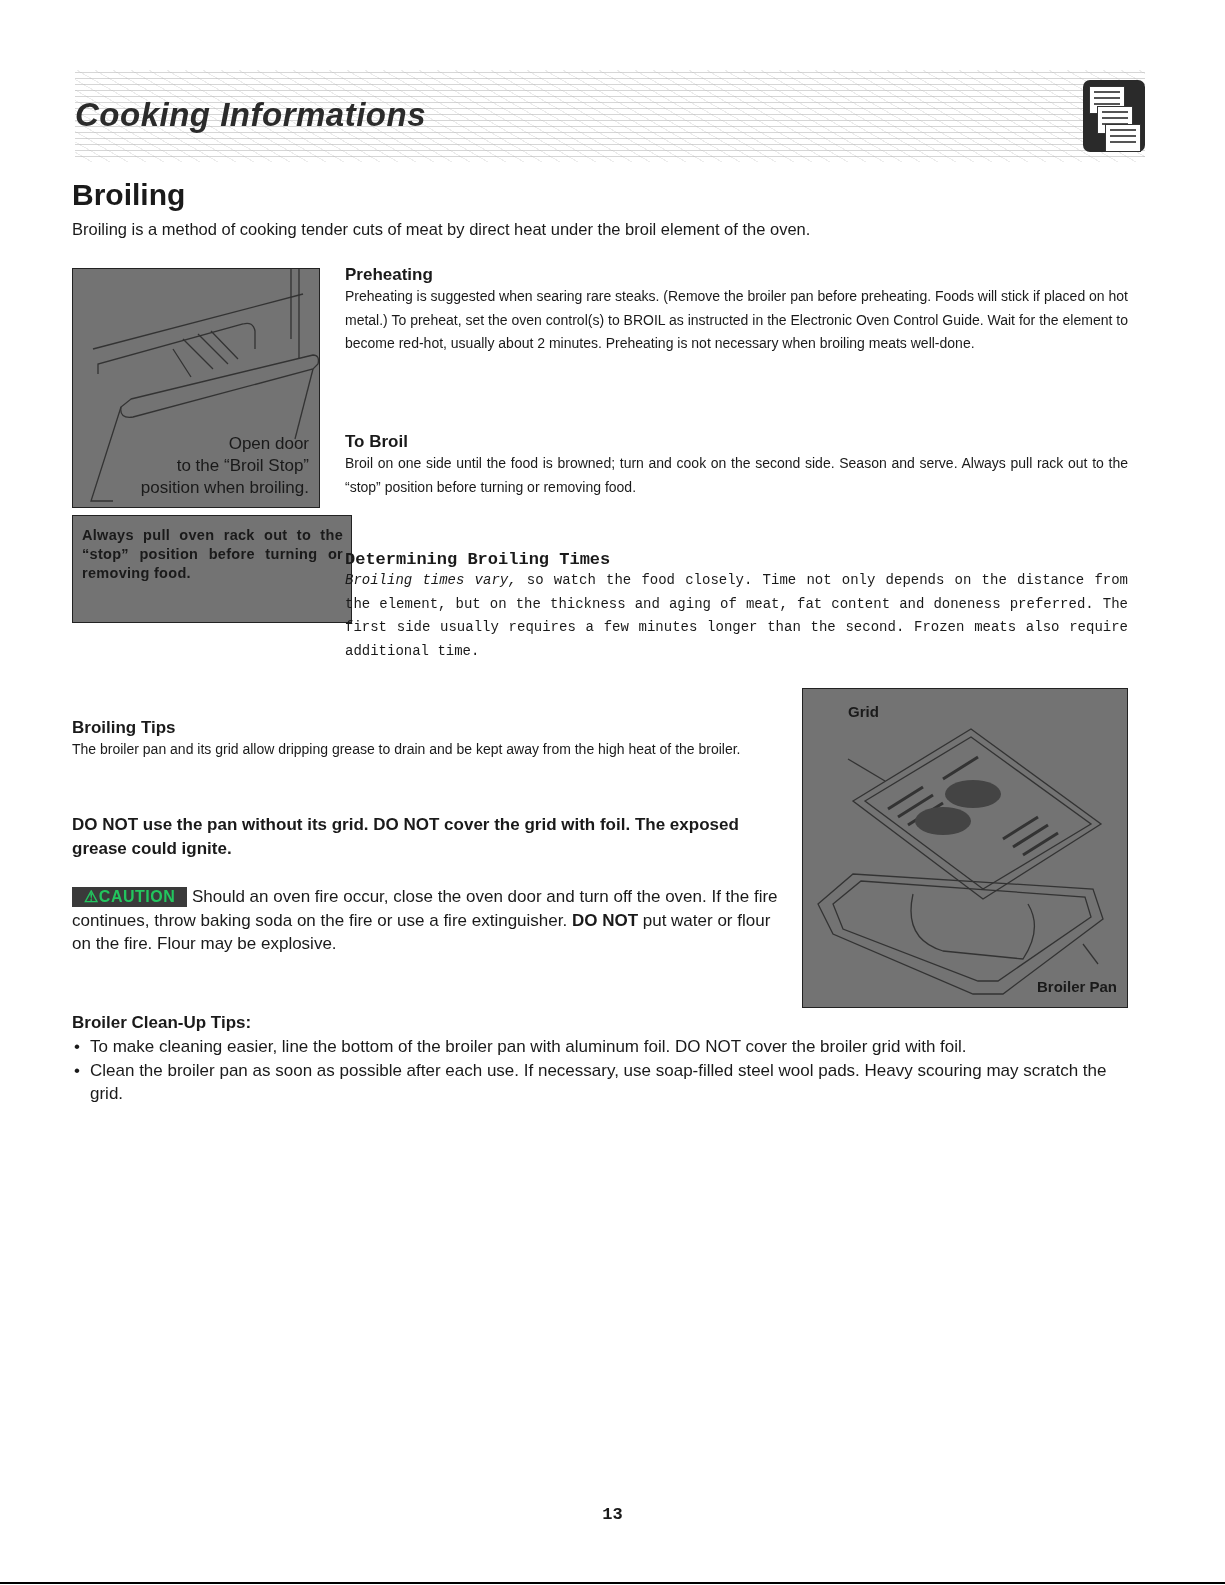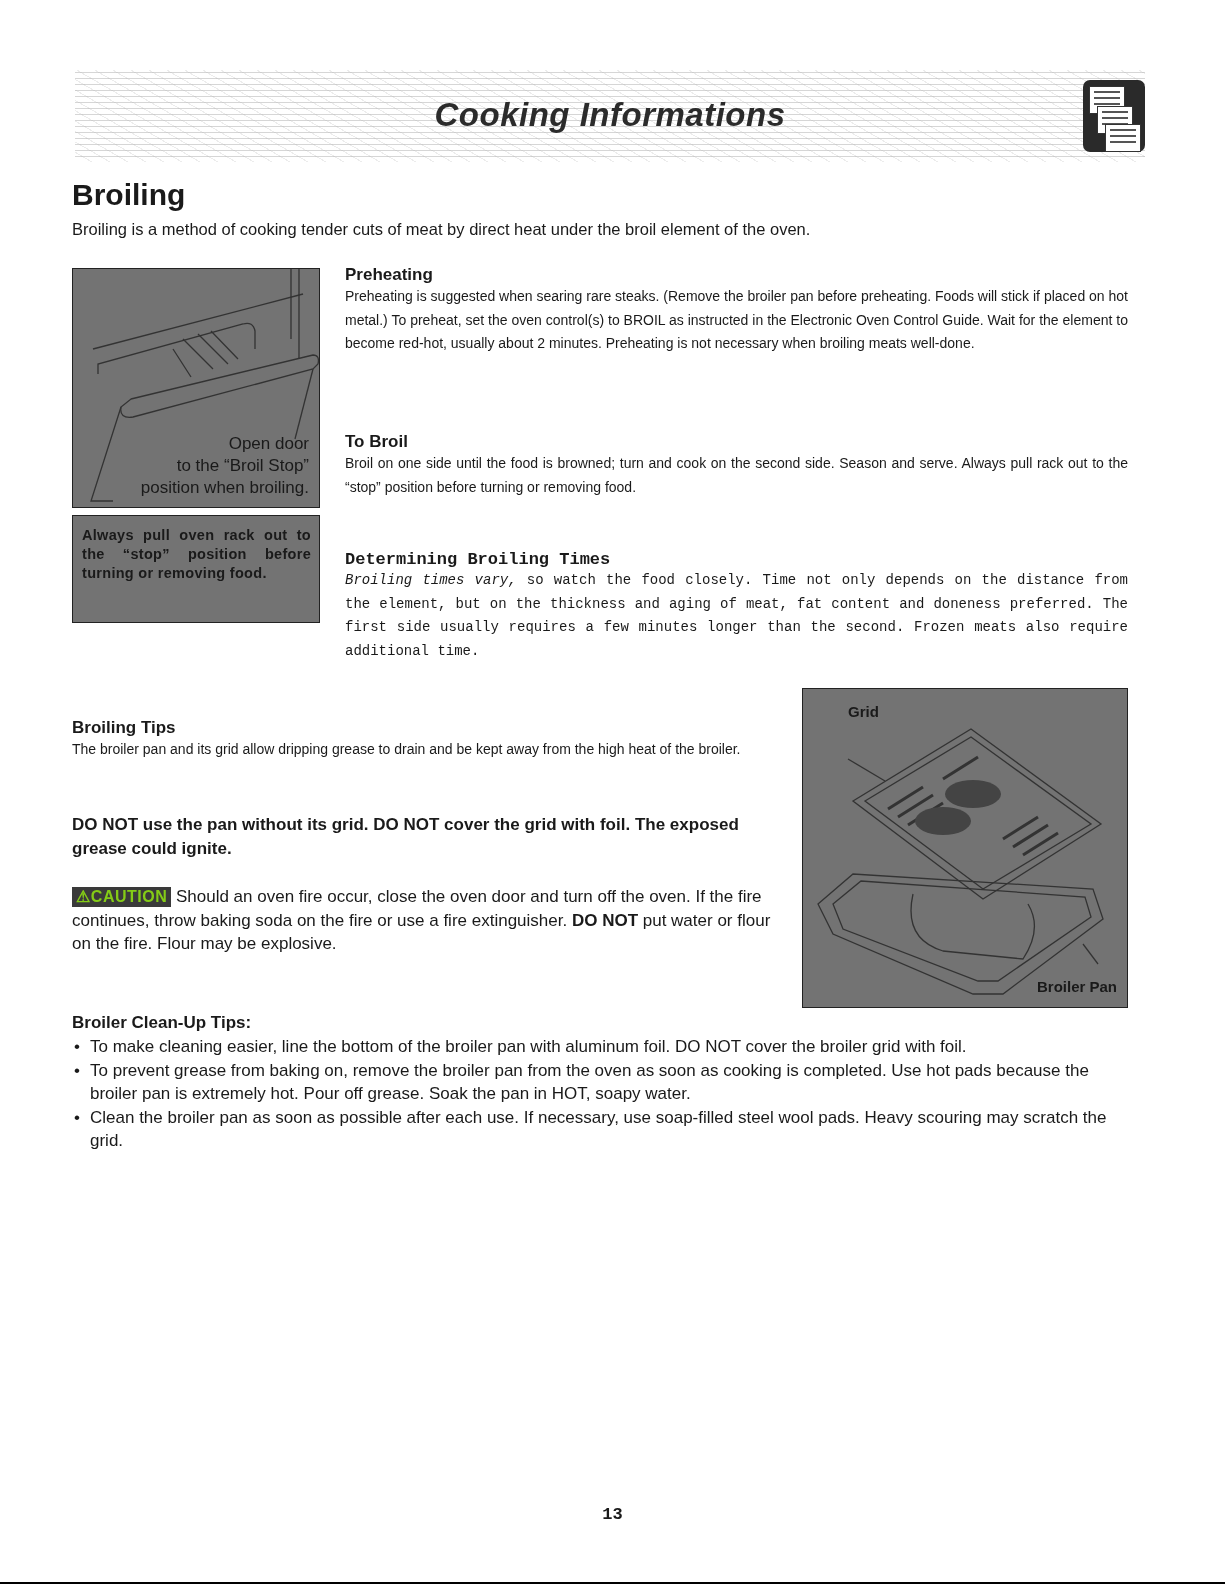--- a/index.html
+++ b/index.html
@@ -6,44 +6,44 @@
   body{width:1225px;height:1585px;position:relative;overflow:hidden;
        font-family:"Liberation Sans",sans-serif;color:#1a1a1a;}
   .abs{position:absolute;}
   
   #banner{left:75px;top:70px;width:1070px;height:92px;
     background:
       repeating-linear-gradient(0deg,#fff 0,#fff 5px,#d6d6d6 5px,#d6d6d6 6px);
   }
   #banner::before{content:"";position:absolute;inset:0;
     background:repeating-linear-gradient(30deg,rgba(255,255,255,0) 0,rgba(255,255,255,0) 8px,rgba(180,180,180,.25) 8px,rgba(180,180,180,.25) 9px);}
-  #banner-title{position:absolute;left:0;right:0;top:26px;text-align:center;
+  #banner-title{position:absolute;left:0;right:0;top:26px;text-align:left;
     font-size:33px;font-style:italic;font-weight:bold;color:#2b2b2b;letter-spacing:.5px;}
   #docs-icon{position:absolute;right:0;top:10px;width:62px;height:72px;
     background:#2a2a2a;border-radius:7px;}
   .doc{position:absolute;width:34px;height:26px;background:#fff;border:1px solid #333;}
   .doc i{display:block;height:2px;background:#555;margin:4px 4px 0 4px;}
   
   #h-broiling{left:72px;top:178px;font-size:30px;font-weight:bold;}
   #intro{left:72px;top:220px;font-size:16.5px;}
   .fig{border:1.5px solid #222;background:#737373;}
   #oven-fig{left:72px;top:268px;width:246px;height:238px;}
   #oven-caption{position:absolute;right:10px;bottom:8px;text-align:right;font-size:17px;line-height:22px;}
-  #rack-box{left:72px;top:515px;width:246px;height:106px;}
+  #rack-box{left:72px;top:515px;width:246px;height:106px;padding-left:32px;}
   #rack-text{position:absolute;left:9px;top:10px;right:8px;font-size:14.5px;font-weight:bold;line-height:19px;text-align:justify;letter-spacing:.3px;}
   .sec-h{font-size:17px;font-weight:bold;margin:0;}
   .sec-p{font-size:14px;line-height:23.5px;margin:0;text-align:justify;}
   #preheat{left:345px;top:265px;width:783px;}
   #tobroil{left:345px;top:432px;width:783px;}
   #determ{left:345px;top:550px;width:783px;font-family:Liberation Mono, monospace;}
   #tips{left:72px;top:718px;width:706px;}
   #donot{left:72px;top:813px;width:706px;font-size:17px;font-weight:bold;line-height:23.5px;}
   #caution{left:72px;top:885px;width:706px;font-size:17px;line-height:23.5px;}
-  #caution-badge{display:inline-block;background:#3a3a3a;color:#84cc16;font-weight:bold;
-    font-size:16px;padding:0 4px;line-height:20px;letter-spacing:.5px;}
+  #caution-badge{display:inline-block;background:#3a3a3a;color:#22c55e;font-weight:bold;
+    font-size:16px;padding:0 12px;line-height:20px;letter-spacing:.5px;}
   #pan-fig{left:802px;top:688px;width:324px;height:318px;}
   #cleanup{left:72px;top:1013px;width:1060px;}
   #cleanup ul{margin:2px 0 0 0;padding:0 0 0 16px;list-style:none;}
   #cleanup li{font-size:17px;line-height:23.5px;position:relative;padding-left:2px;}
   #cleanup li::before{content:"•";position:absolute;left:-14px;}
   #pagenum{left:0;right:0;top:1505px;text-align:center;font-size:17px;font-weight:bold;font-family:Liberation Mono, monospace;}
   #bottom-rule{left:0;right:0;top:1582px;height:2px;background:#000;}
 </style>
 </head>
 <body>
@@ -138,19 +138,18 @@
     <ellipse cx="140" cy="132" rx="28" ry="14" fill="#444"></ellipse>
   </svg>
   <div class="abs" style="left:45px;top:14px;font-size:15px;font-weight:bold;">Grid</div>
   <div class="abs" style="right:10px;bottom:12px;font-size:15px;font-weight:bold;">Broiler Pan</div>
 </div>
 
 <div id="cleanup" class="abs">
   <p class="sec-h">Broiler Clean-Up Tips:</p>
   <ul>
     <li>To make cleaning easier, line the bottom of the broiler pan with aluminum foil. DO NOT cover the broiler grid with foil.</li>
-    <li>To prevent grease from baking on, remove the broiler pan from the oven as soon as cooking is completed. Use hot pads because the broiler pan is extremely hot. Pour off grease. Soak the pan in HOT, soapy water.</li>
     <li>Clean the broiler pan as soon as possible after each use. If necessary, use soap-filled steel wool pads. Heavy scouring may scratch the grid.</li>
   </ul>
 </div>
 
 <div id="pagenum" class="abs">13</div>
 <div id="bottom-rule" class="abs"></div>
 
 </body></html>

